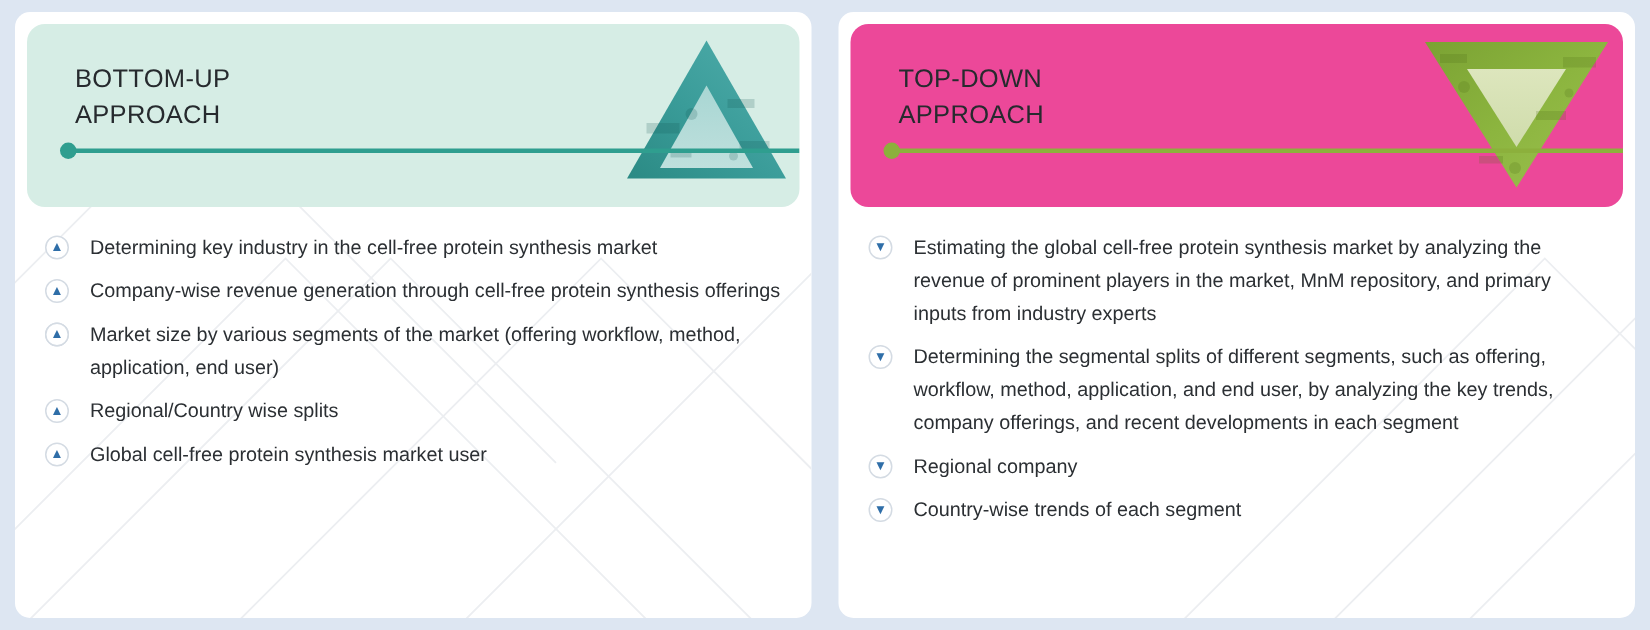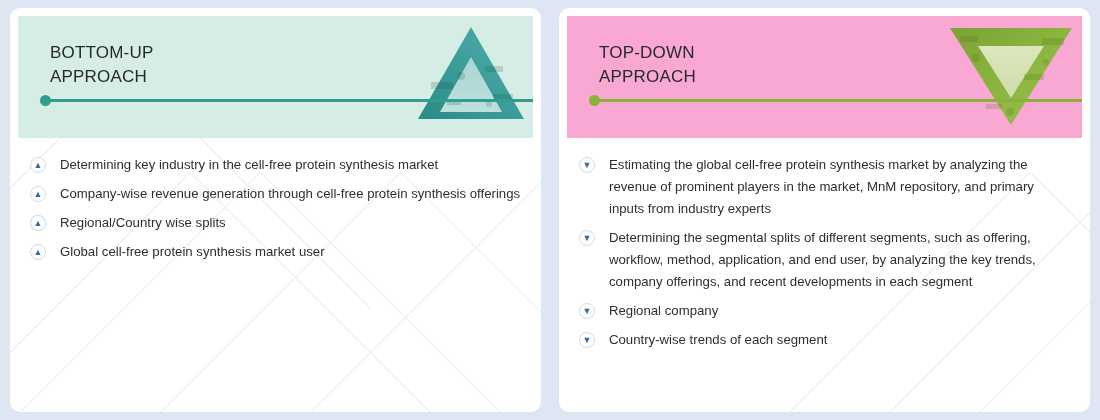--- a/index.html
+++ b/index.html
@@ -34,26 +34,26 @@
   .panel .watermark {
     position: absolute;
     left: 0; top: 0; right: 0; bottom: 0;
     pointer-events: none;
     z-index: 0;
   }
   .header-band {
     position: relative;
     height: 122px;
     margin: 8px 8px 0 8px;
-    border-radius: 0;
+    border-radius: 12px;
     overflow: hidden;
     z-index: 2;
   }
   .header-band.teal { background: #d6ede5; }
-  .header-band.olive { background: #f9a8d4; }
+  .header-band.olive { background: #ec4899; }
 
   .header-title {
     position: absolute;
     left: 32px;
     top: 25px;
     font-size: 17px;
     line-height: 24px;
     color: #262a2e;
     letter-spacing: 0.2px;
     white-space: pre-line;
@@ -205,20 +205,21 @@
         </li>
         <li>
           <span class="bullet-icon">
             <span class="glyph">▲</span>
           </span>
         </li>
         <li>
           <span class="bullet-icon">
             <span class="glyph">▲</span>
           </span>
+          <span>Market size by various segments of the market (offering workflow, method, application, end user)</span>
         </li>
         <li>
           <span class="bullet-icon">
             <span class="glyph">▲</span>
           </span>
           <span>Regional/Country wise splits</span>
         </li>
         <li>
           <span class="bullet-icon">
             <span class="glyph">▲</span>

